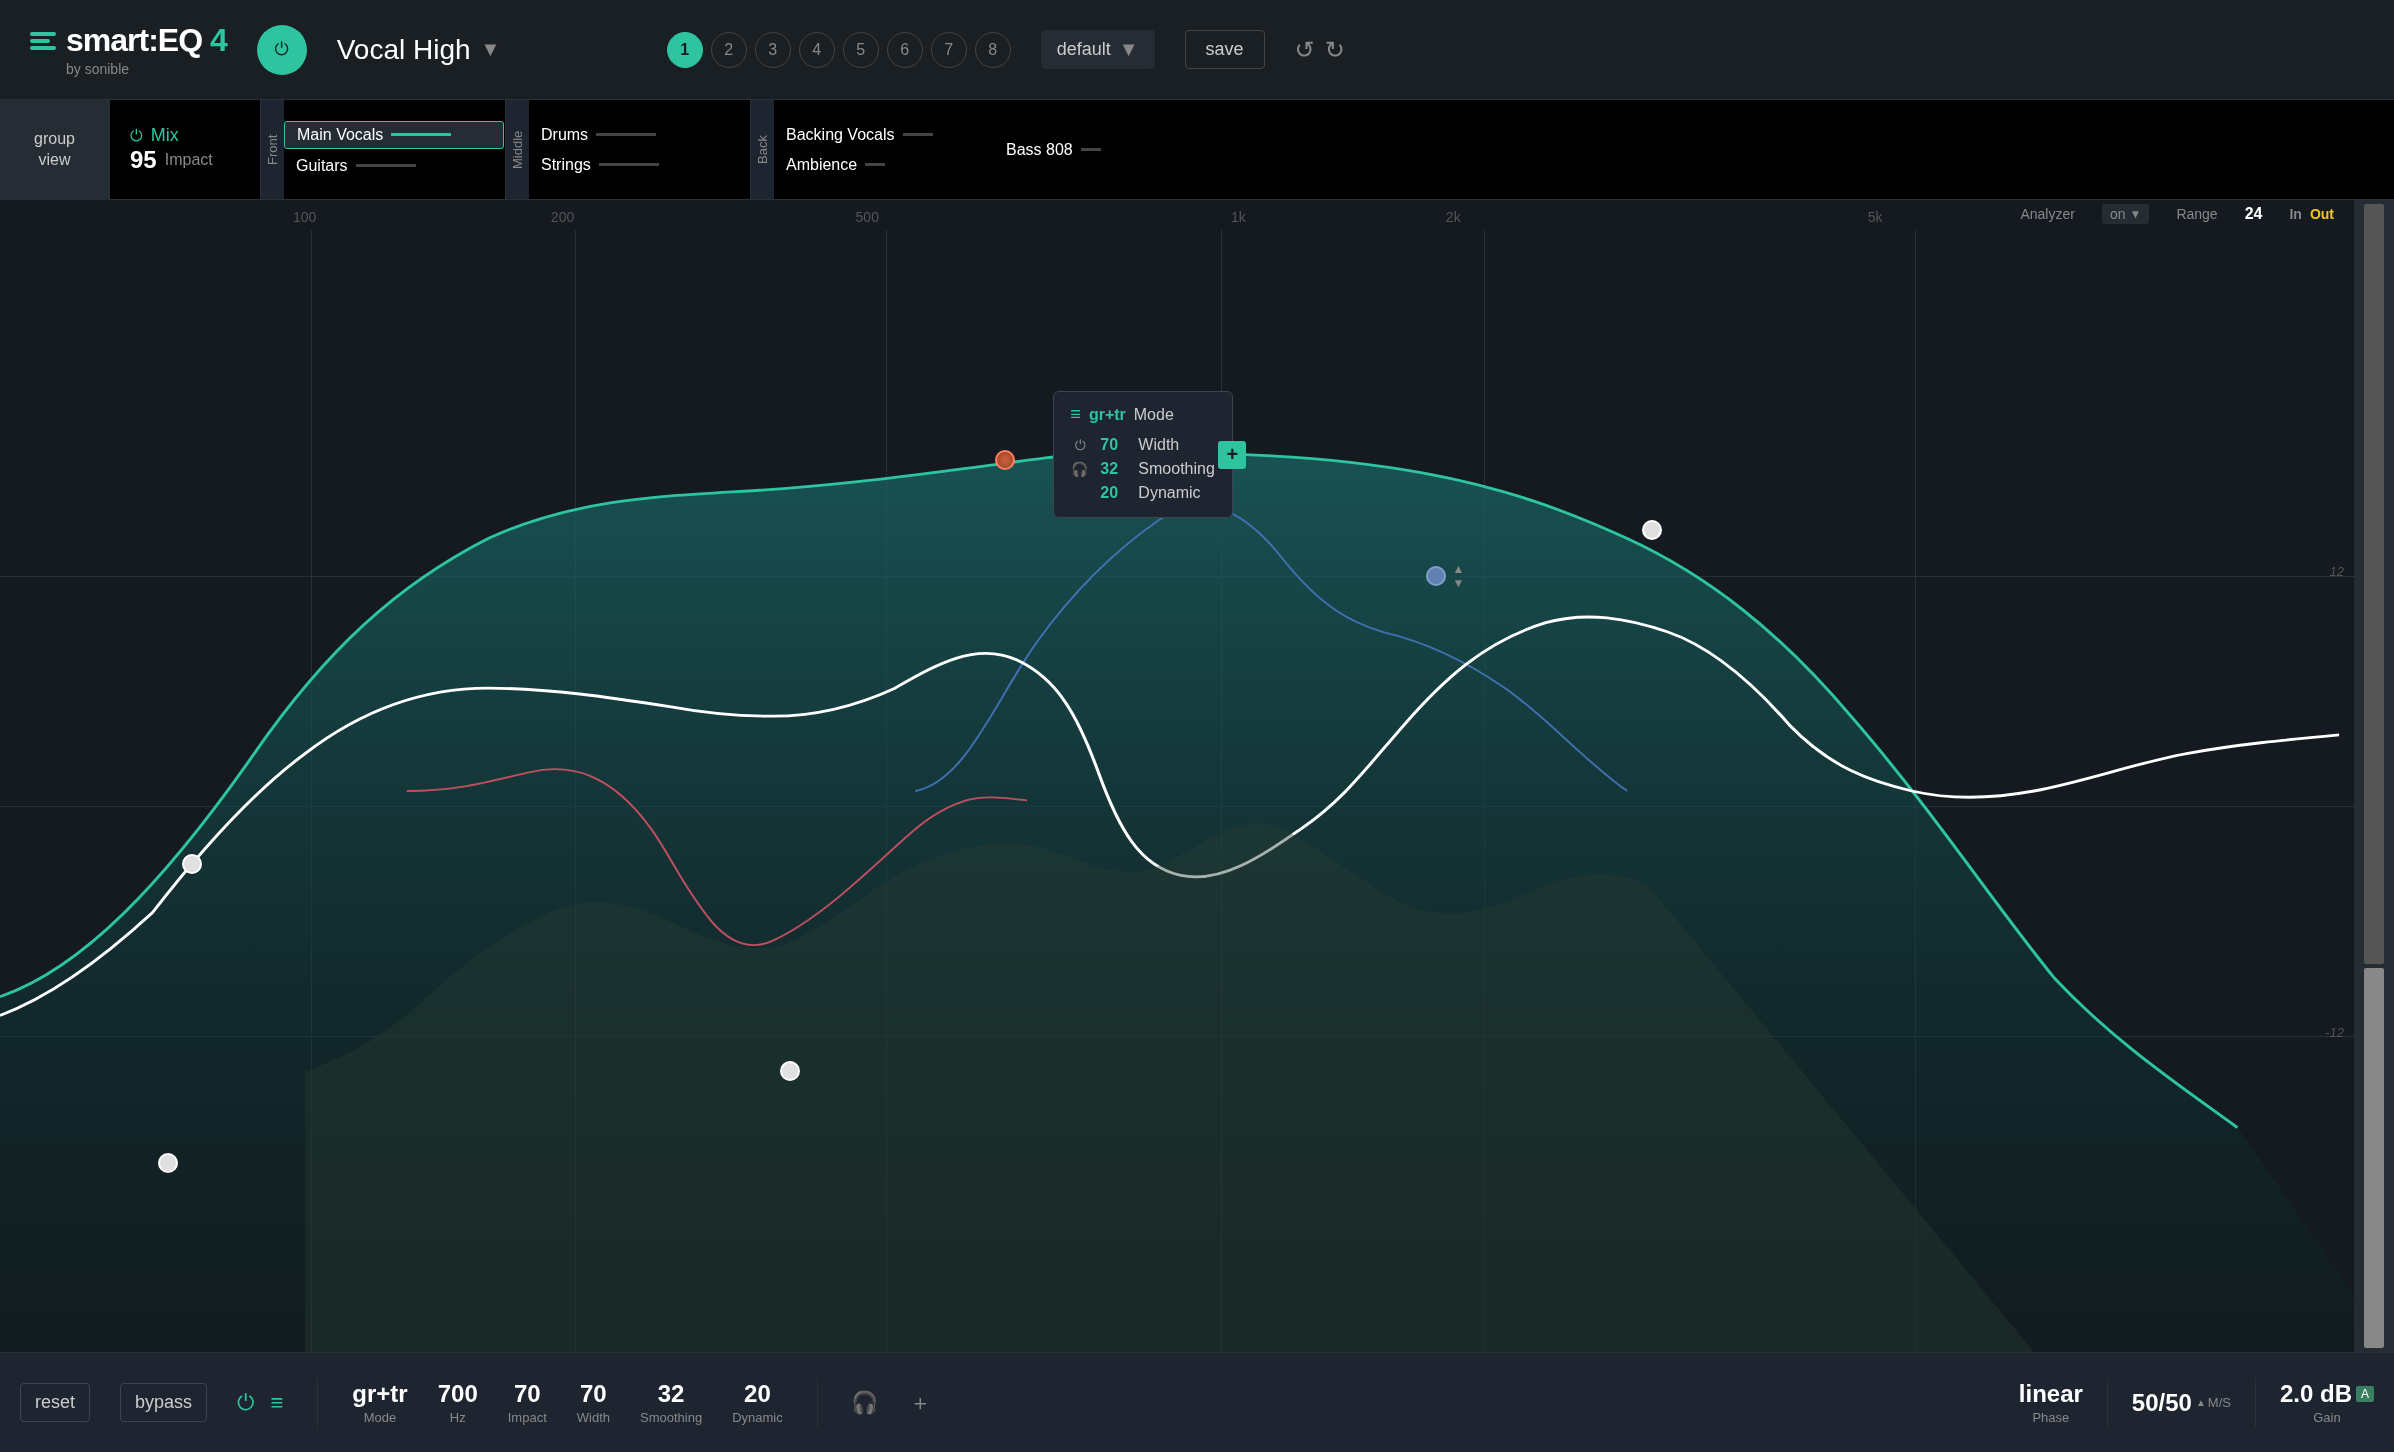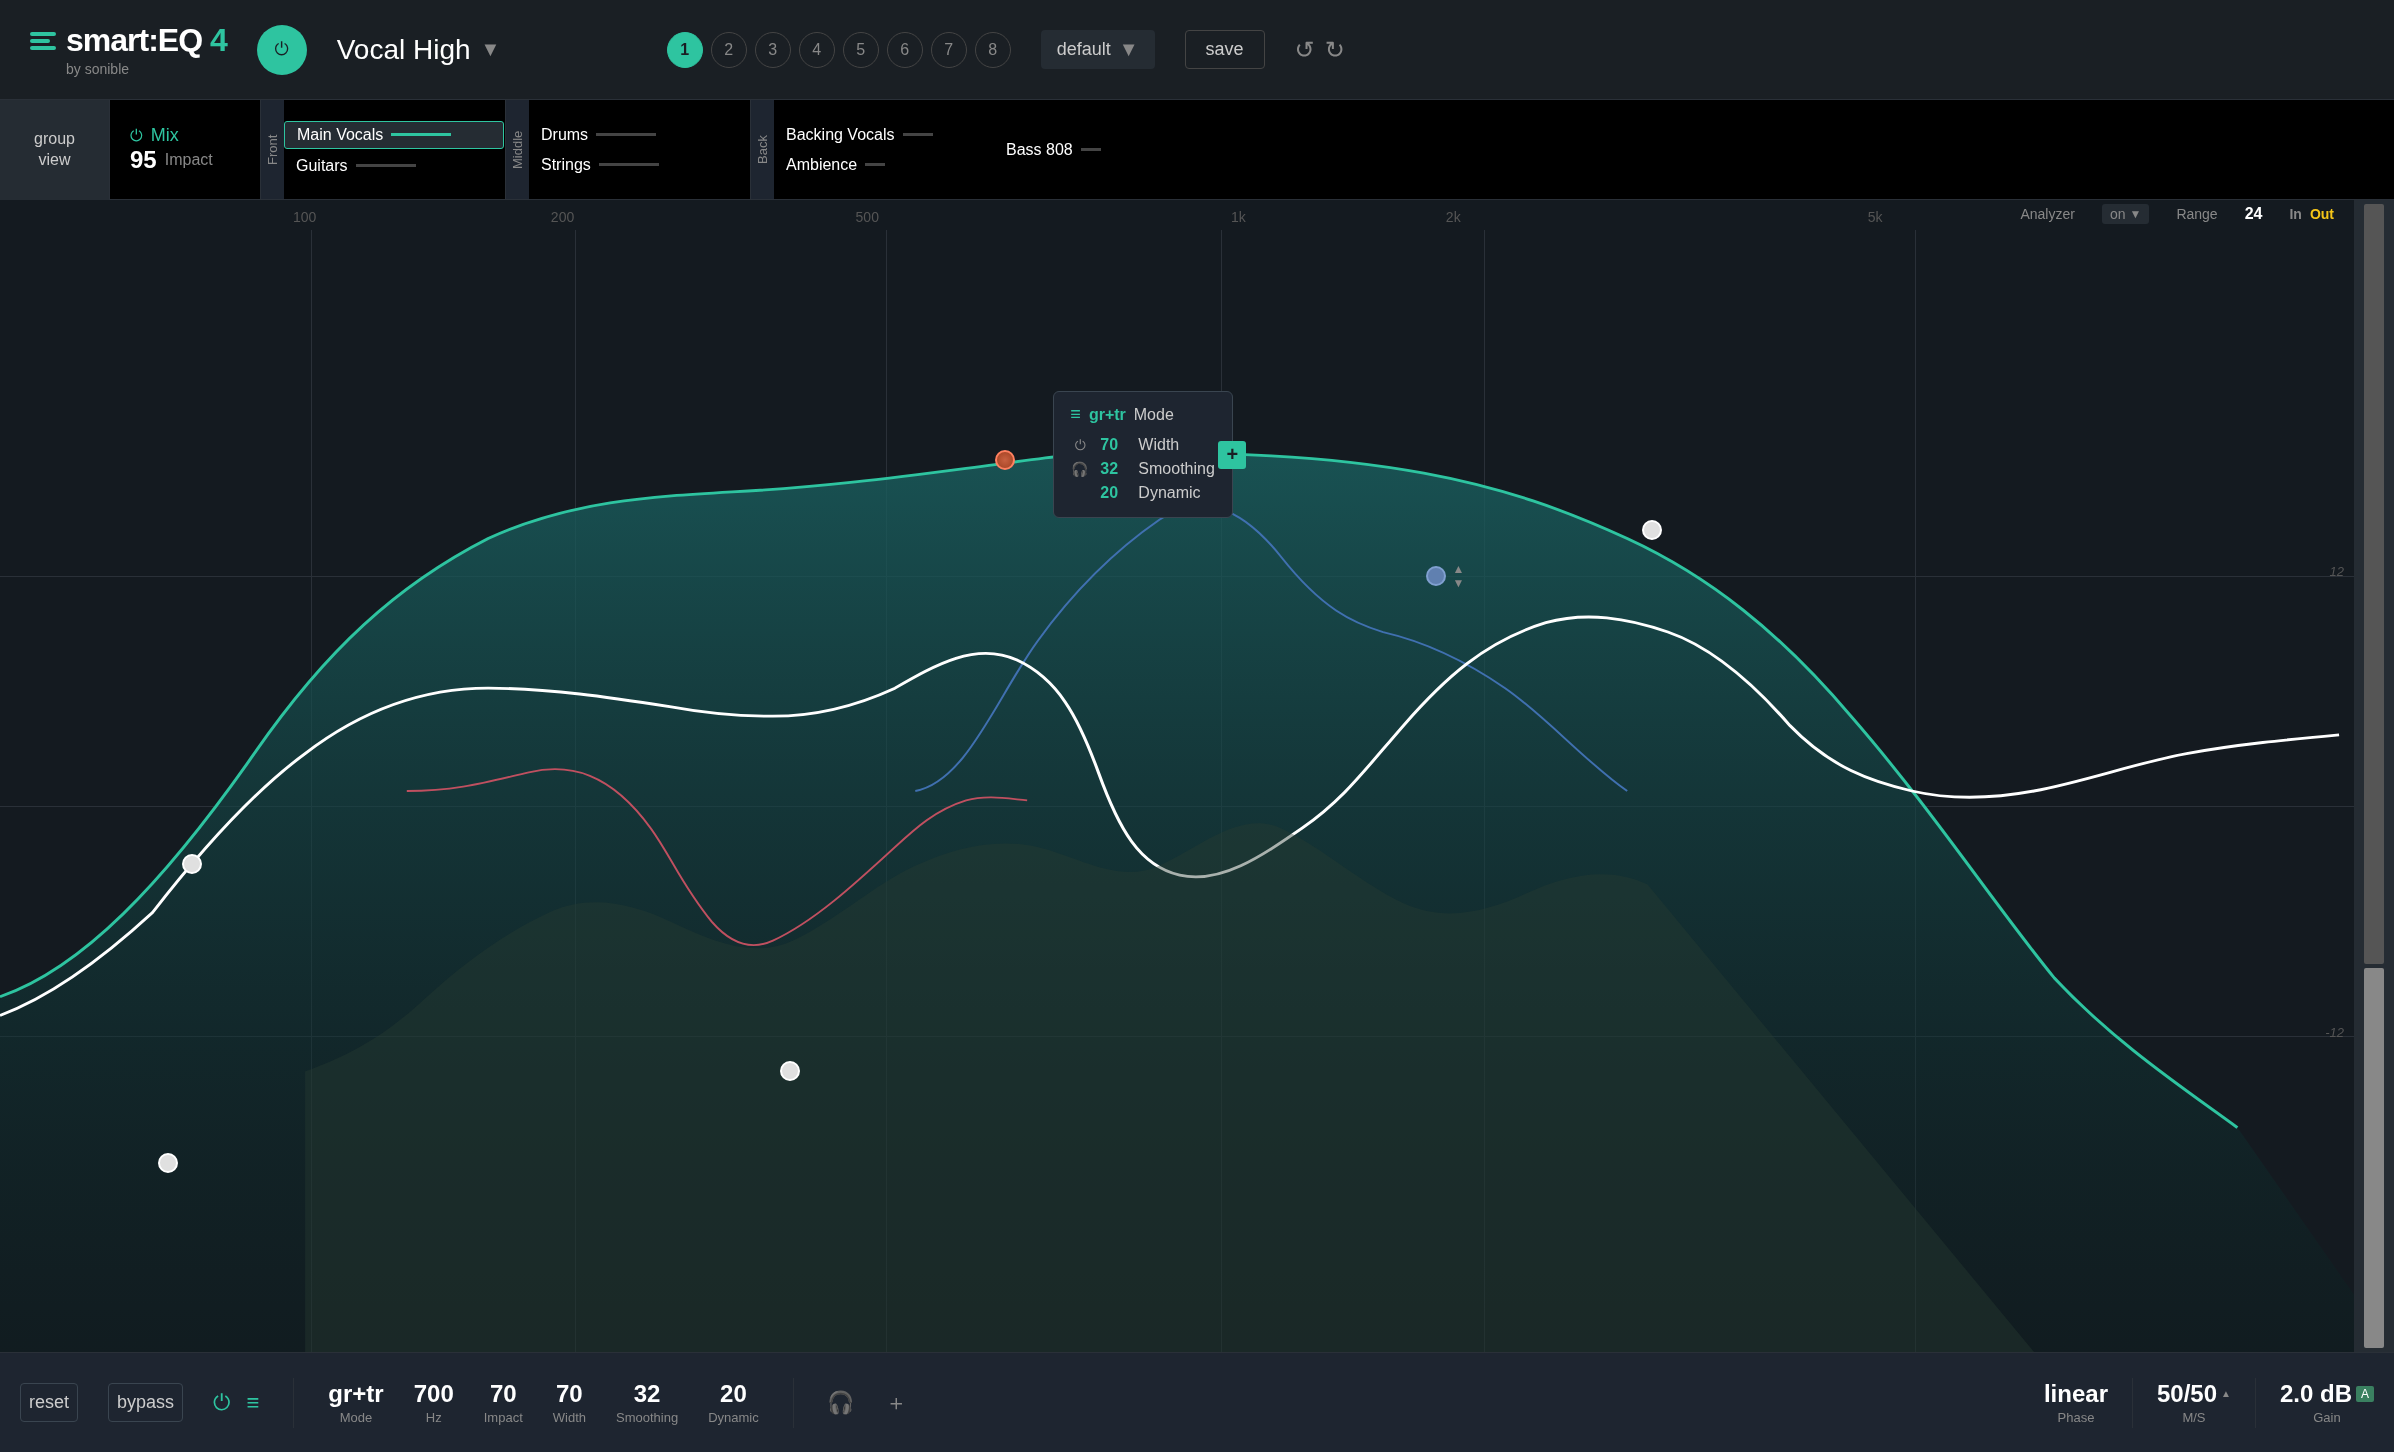--- a/index.html
+++ b/index.html
@@ -430,21 +430,21 @@
       padding: 0 20px;
       gap: 30px;
       border-top: 1px solid #2a3038;
       z-index: 10;
     }
 
     .reset-btn, .bypass-btn {
       background: transparent;
       border: 1px solid #3a4550;
       color: #ccc;
-      padding: 8px 8px;
+      padding: 8px 14px;
       font-size: 18px;
       border-radius: 4px;
       cursor: pointer;
     }
 
     .mode-controls {
       display: flex;
       gap: 16px;
       align-items: center;
     }
@@ -499,21 +499,21 @@
       gap: 20px;
     }
 
     .phase-group {
       display: flex;
       flex-direction: column;
       align-items: center;
     }
     .ms-group {
       display: flex;
-      flex-direction: column;
+      flex-direction: row;
       align-items: center;
     }
     .gain-group {
       display: flex;
       flex-direction: column;
       align-items: center;
     }
     .gain-value-row {
       display: flex;
       align-items: center;

